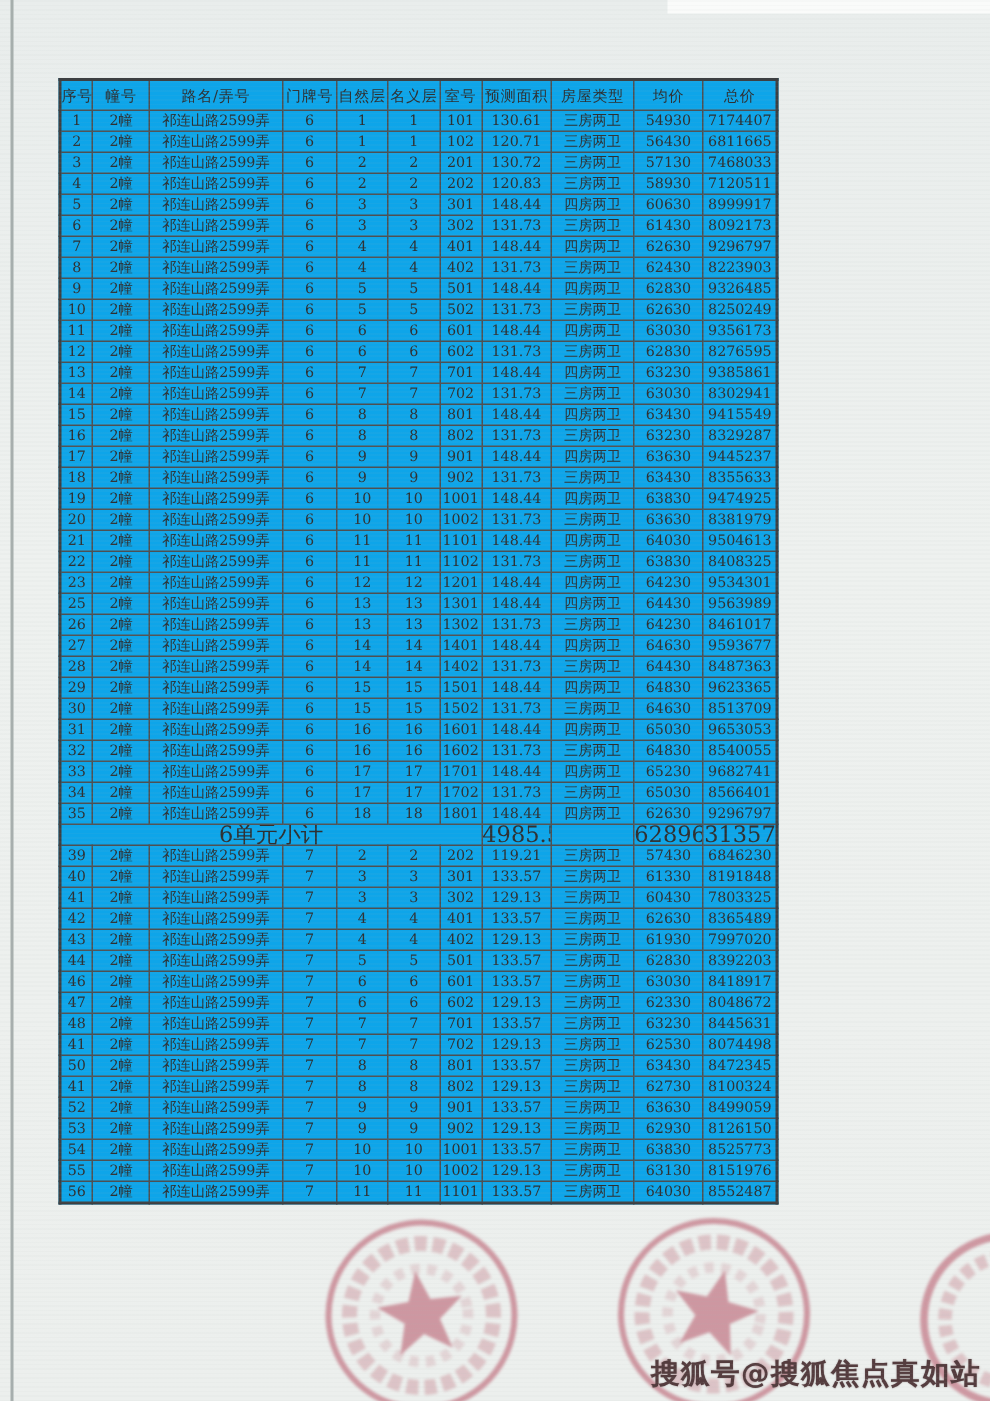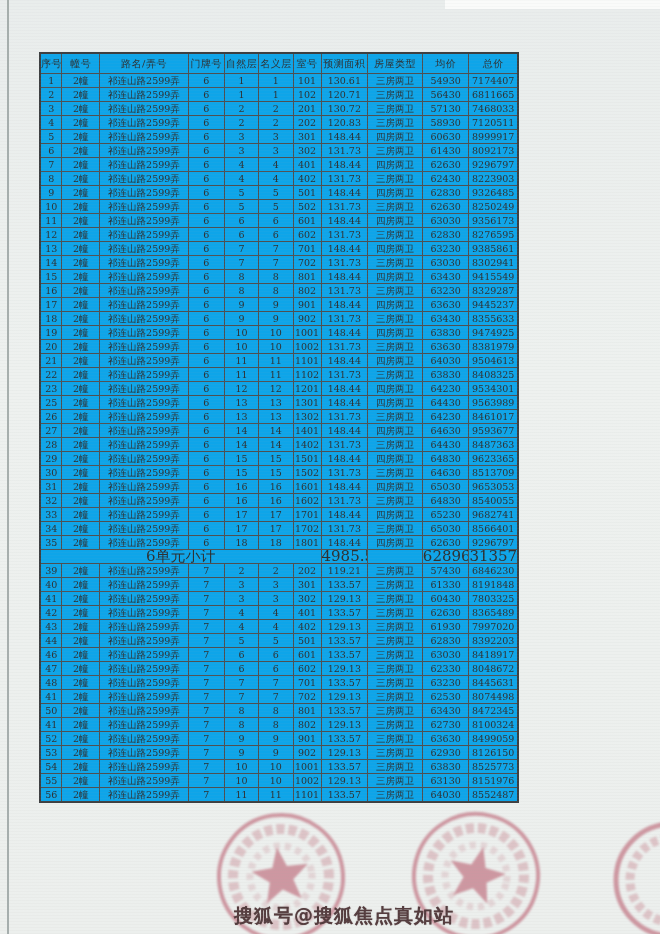--- a/index.html
+++ b/index.html
@@ -20,21 +20,21 @@
   }
   .price th,.price td{
     border:1px solid #4e5052;text-align:center;vertical-align:middle;
     padding:0;overflow:hidden;white-space:nowrap;
   }
   .price th{height:19px;font-size:10px;font-weight:normal;letter-spacing:.5px;}
   .price td{height:13px;line-height:13px;font-size:9.5px;}
   .price tr.subtotal td{font-size:15px;}
   .stamps{position:absolute;left:0;top:0;width:660px;height:934px;pointer-events:none;mix-blend-mode:multiply;}
   .watermark{
-    position:absolute;right:6px;top:903px;width:420px;text-align:left;
+    position:absolute;right:6px;top:903px;width:420px;text-align:right;
     font-size:19px;font-weight:bold;color:#543c3e;letter-spacing:1px;
     text-shadow:0 0 1px rgba(84,60,62,.6);
     font-family:"DejaVu Sans","Liberation Sans",sans-serif;
   }
 </style>
 </head>
 <body>
 
 <div class="scan-edge"></div>
 <div class="top-strip"></div>

